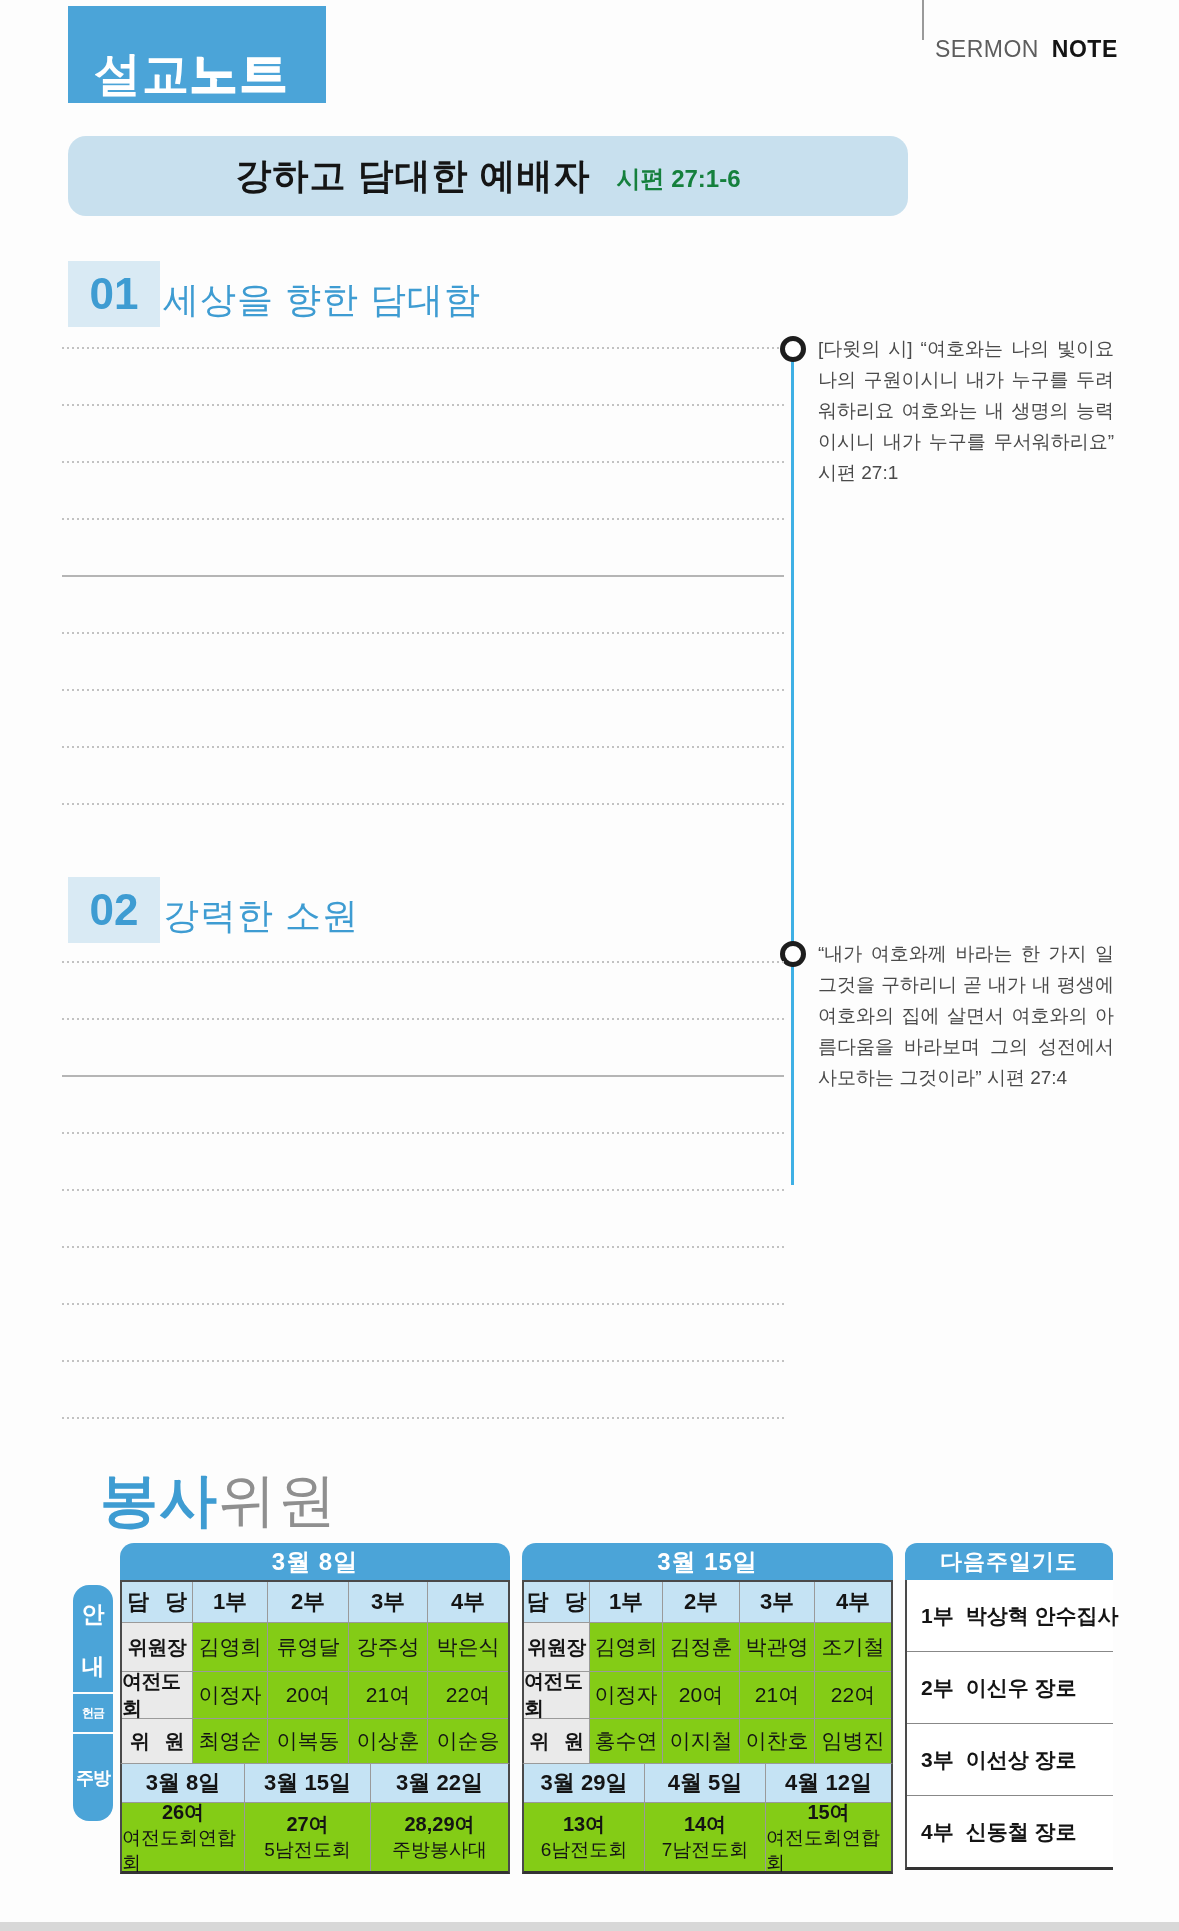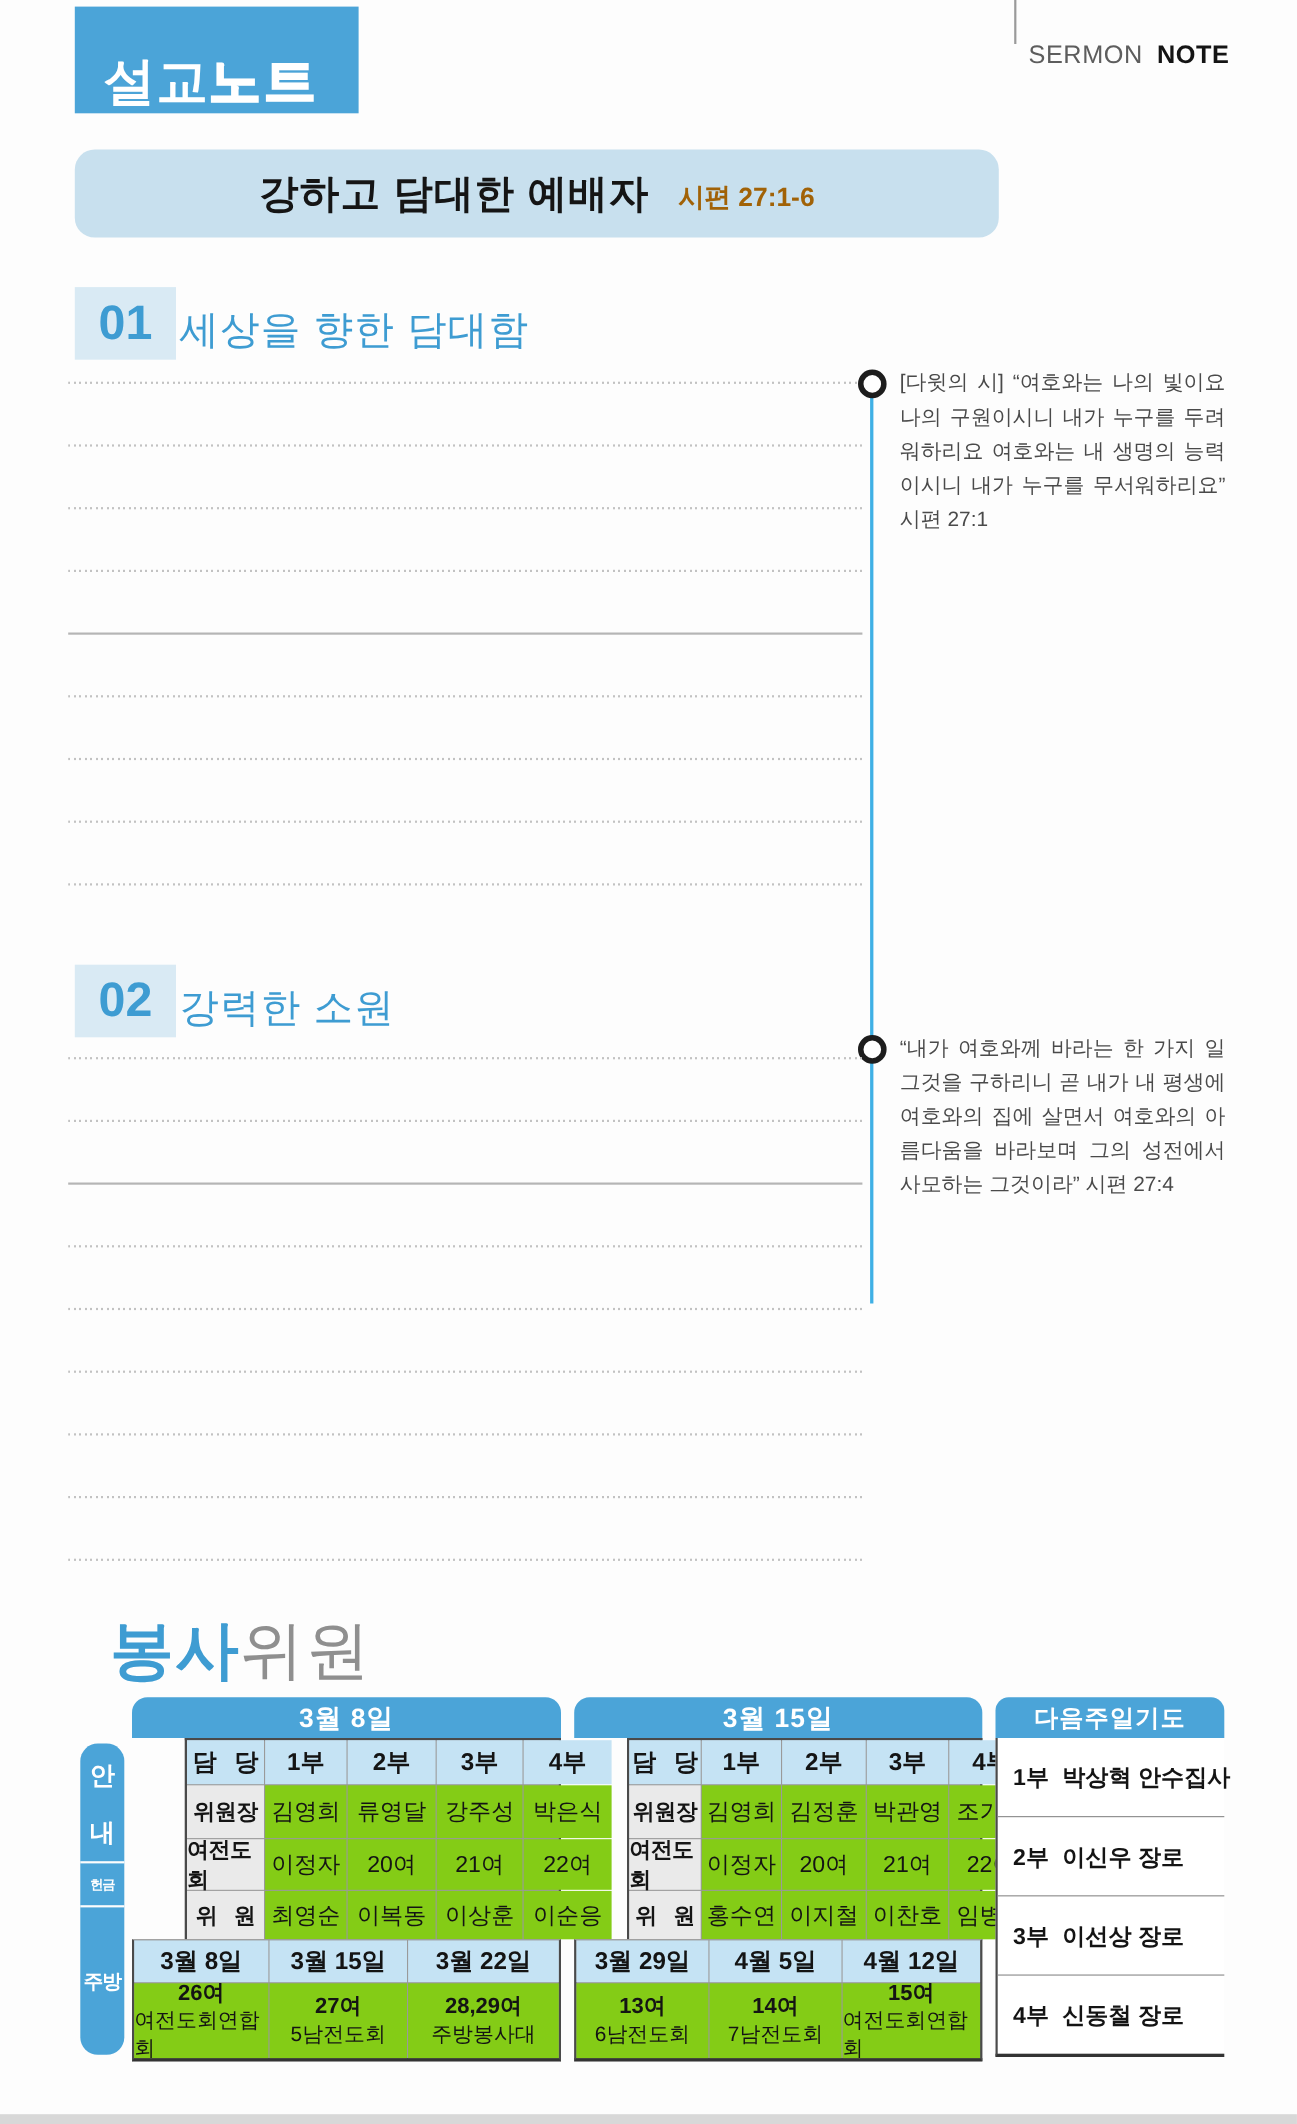--- a/index.html
+++ b/index.html
@@ -15,21 +15,21 @@
             letter-spacing:3px;line-height:1;}
   .top-divider{left:922px;top:0;width:2px;height:40px;background:#9a9a9a;}
   .watermark{left:935px;top:36px;width:170px;font-size:23px;letter-spacing:.5px;white-space:nowrap;}
   .wm-reg{color:#5d5d5d;font-weight:400;}
   .wm-bold{color:#141414;font-weight:700;margin-left:6px;}
 
   
   .title-bar{left:68px;top:136px;width:840px;height:80px;background:#c8e0ee;border-radius:18px;
              display:flex;align-items:center;justify-content:center;gap:26px;}
   .title-main{font-size:36px;font-weight:700;color:#151515;letter-spacing:1px;}
-  .title-ref{font-size:24px;font-weight:700;color:#a16207;margin-top:6px;}
+  .title-ref{font-size:24px;font-weight:700;color:#15803d;margin-top:6px;}
 
   
   .num-box{width:92px;height:66px;background:#d9eaf4;display:flex;align-items:center;justify-content:center;}
   .num-text{font-size:44px;font-weight:700;color:#3e9cd2;}
   .sec-title{font-size:36px;font-weight:400;color:#3e9cd2;letter-spacing:1px;white-space:nowrap;}
 
   .note-line{left:62px;width:722px;height:2px;
              background-image:repeating-linear-gradient(90deg,#c2c2c2 0 2px,transparent 2px 5px);}
   .note-line.solid{background-image:none;background-color:#b5b5b5;}
 
@@ -42,35 +42,35 @@
   
   .comm-head{left:100px;top:1462px;white-space:nowrap;}
   .comm-main{font-size:58px;font-weight:700;color:#3e9cd2;letter-spacing:1px;}
   .comm-sub{font-size:58px;font-weight:400;color:#8f8f8f;letter-spacing:2px;}
 
   
   .date-bar{height:37px;background:#4ba4d8;border-radius:14px 14px 0 0;
             display:flex;align-items:center;justify-content:center;
             color:#ffffff;font-size:24px;font-weight:700;letter-spacing:1px;}
   .week{display:flex;flex-direction:column;}
-  .bg{display:grid;gap:1px;background:#9a9a9a;border:2px solid #4a4a4a;border-bottom:none;margin-left:48px;}
+  .bg{display:grid;gap:1px;background:#9a9a9a;border:2px solid #4a4a4a;border-bottom:none;}
   .bg>div,.kg>div{display:flex;align-items:center;justify-content:center;background:#84cc16;
                   font-size:21px;color:#141414;}
   .hc{background:#c5e3f4 !important;font-weight:700;font-size:22px !important;word-spacing:10px;}
   .lc{background:#eaeaea !important;font-weight:700;font-size:20px !important;word-spacing:10px;
       letter-spacing:-0.5px;}
   .kg{display:grid;gap:1px;background:#9a9a9a;border:2px solid #4a4a4a;
       border-top:1px solid #9a9a9a;border-bottom:3px solid #333333;}
   .kd{background:#c5e3f4 !important;font-weight:700;font-size:22px !important;}
   .kv{flex-direction:column;line-height:25px;font-size:20px !important;}
   .kv .cnt{font-weight:600;}
   .kv .grp{font-size:19px;}
 
   
-  .side{left:73px;top:1585px;width:40px;height:283px;background:#4ba4d8;border-radius:16px;
+  .side{left:73px;top:1585px;width:40px;height:236px;background:#4ba4d8;border-radius:16px;
         display:flex;flex-direction:column;color:#ffffff;font-weight:700;}
   .side .sep{height:2px;background:#fdfdfd;}
   .seg{display:flex;align-items:center;justify-content:center;text-align:center;}
   .seg1{height:107px;font-size:23px;line-height:52px;word-break:break-all;padding-top:2px;box-sizing:border-box;}
   .seg2{height:38px;font-size:12px;letter-spacing:-1px;}
   .seg3{flex:1;font-size:18px;letter-spacing:-1px;}
 
   
   .pray{left:905px;top:1543px;width:208px;display:flex;flex-direction:column;}
   .pray-bar{height:37px;background:#4ba4d8;border-radius:12px 12px 0 0;display:flex;align-items:center;

